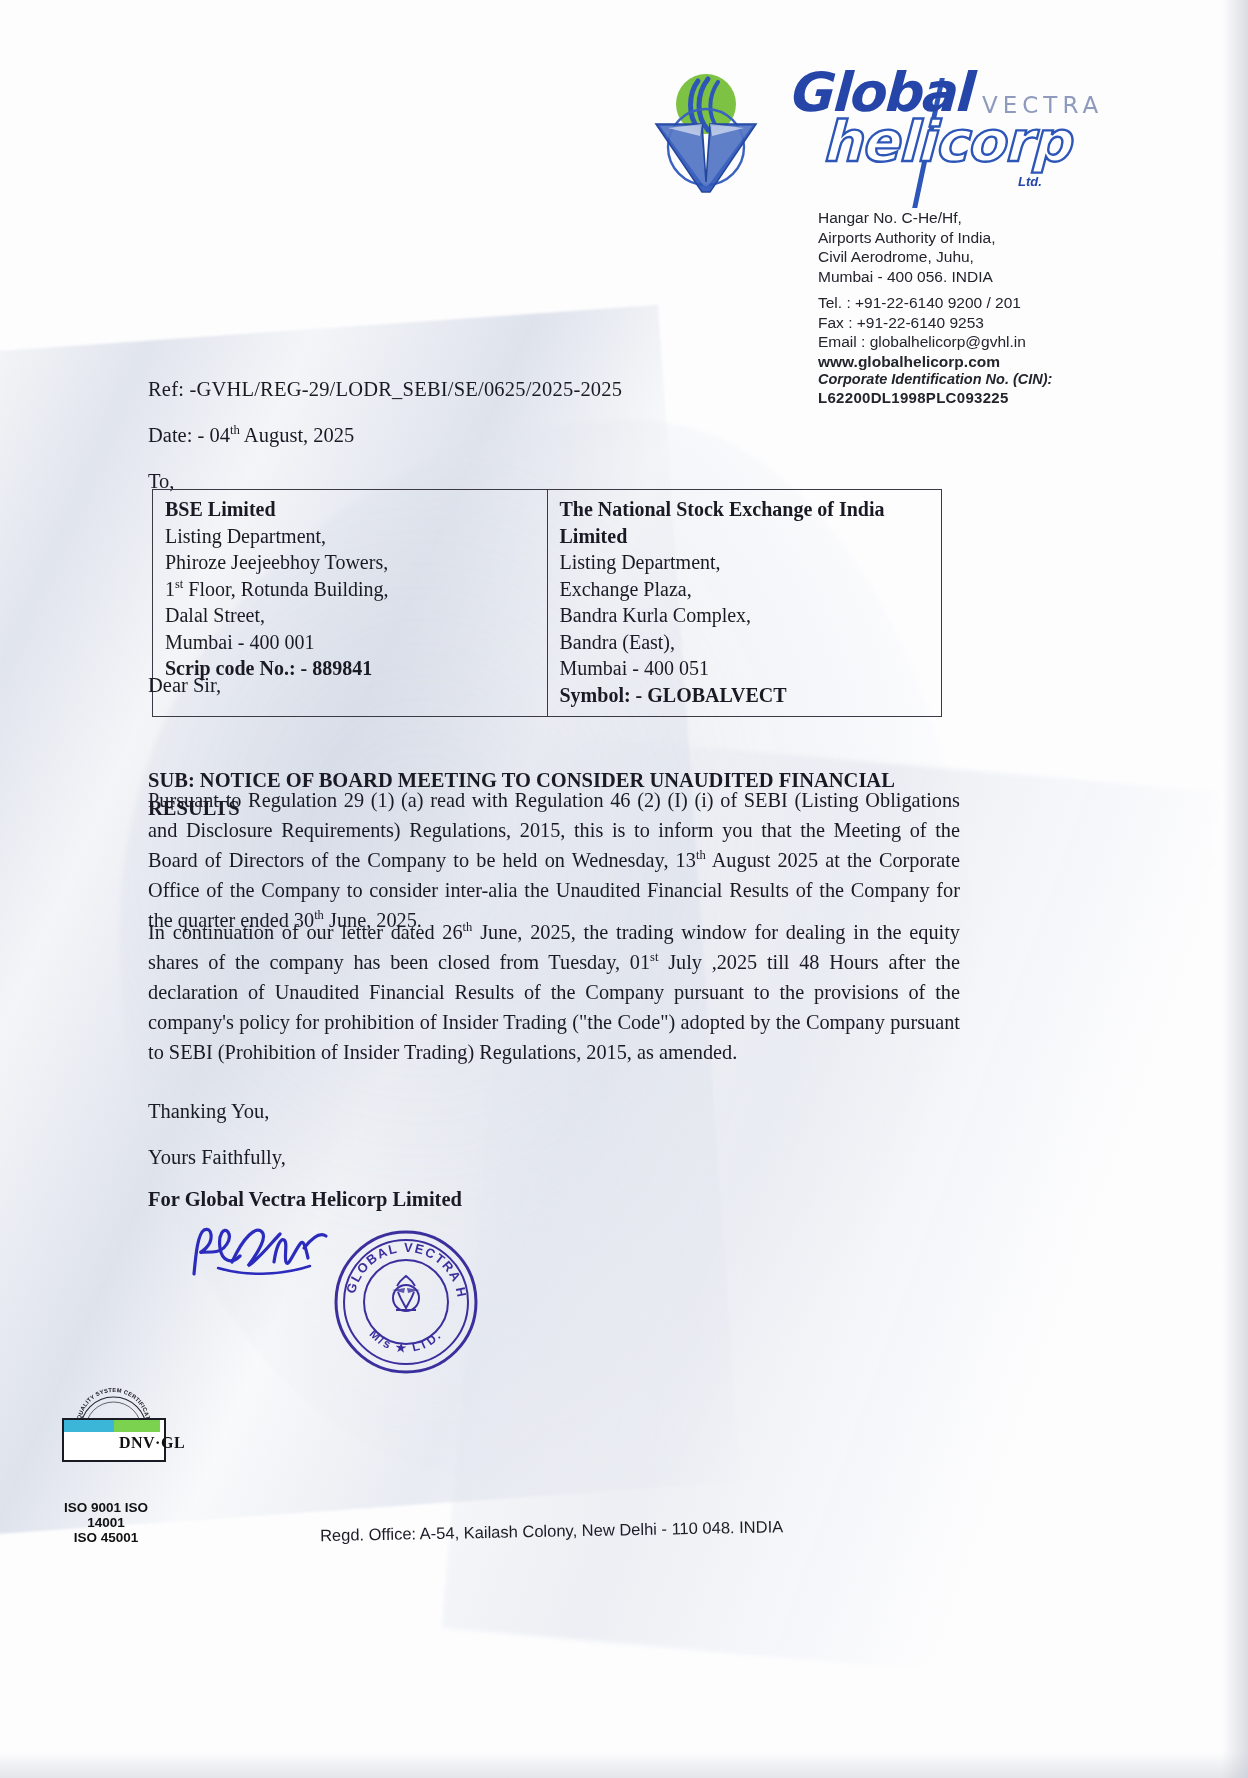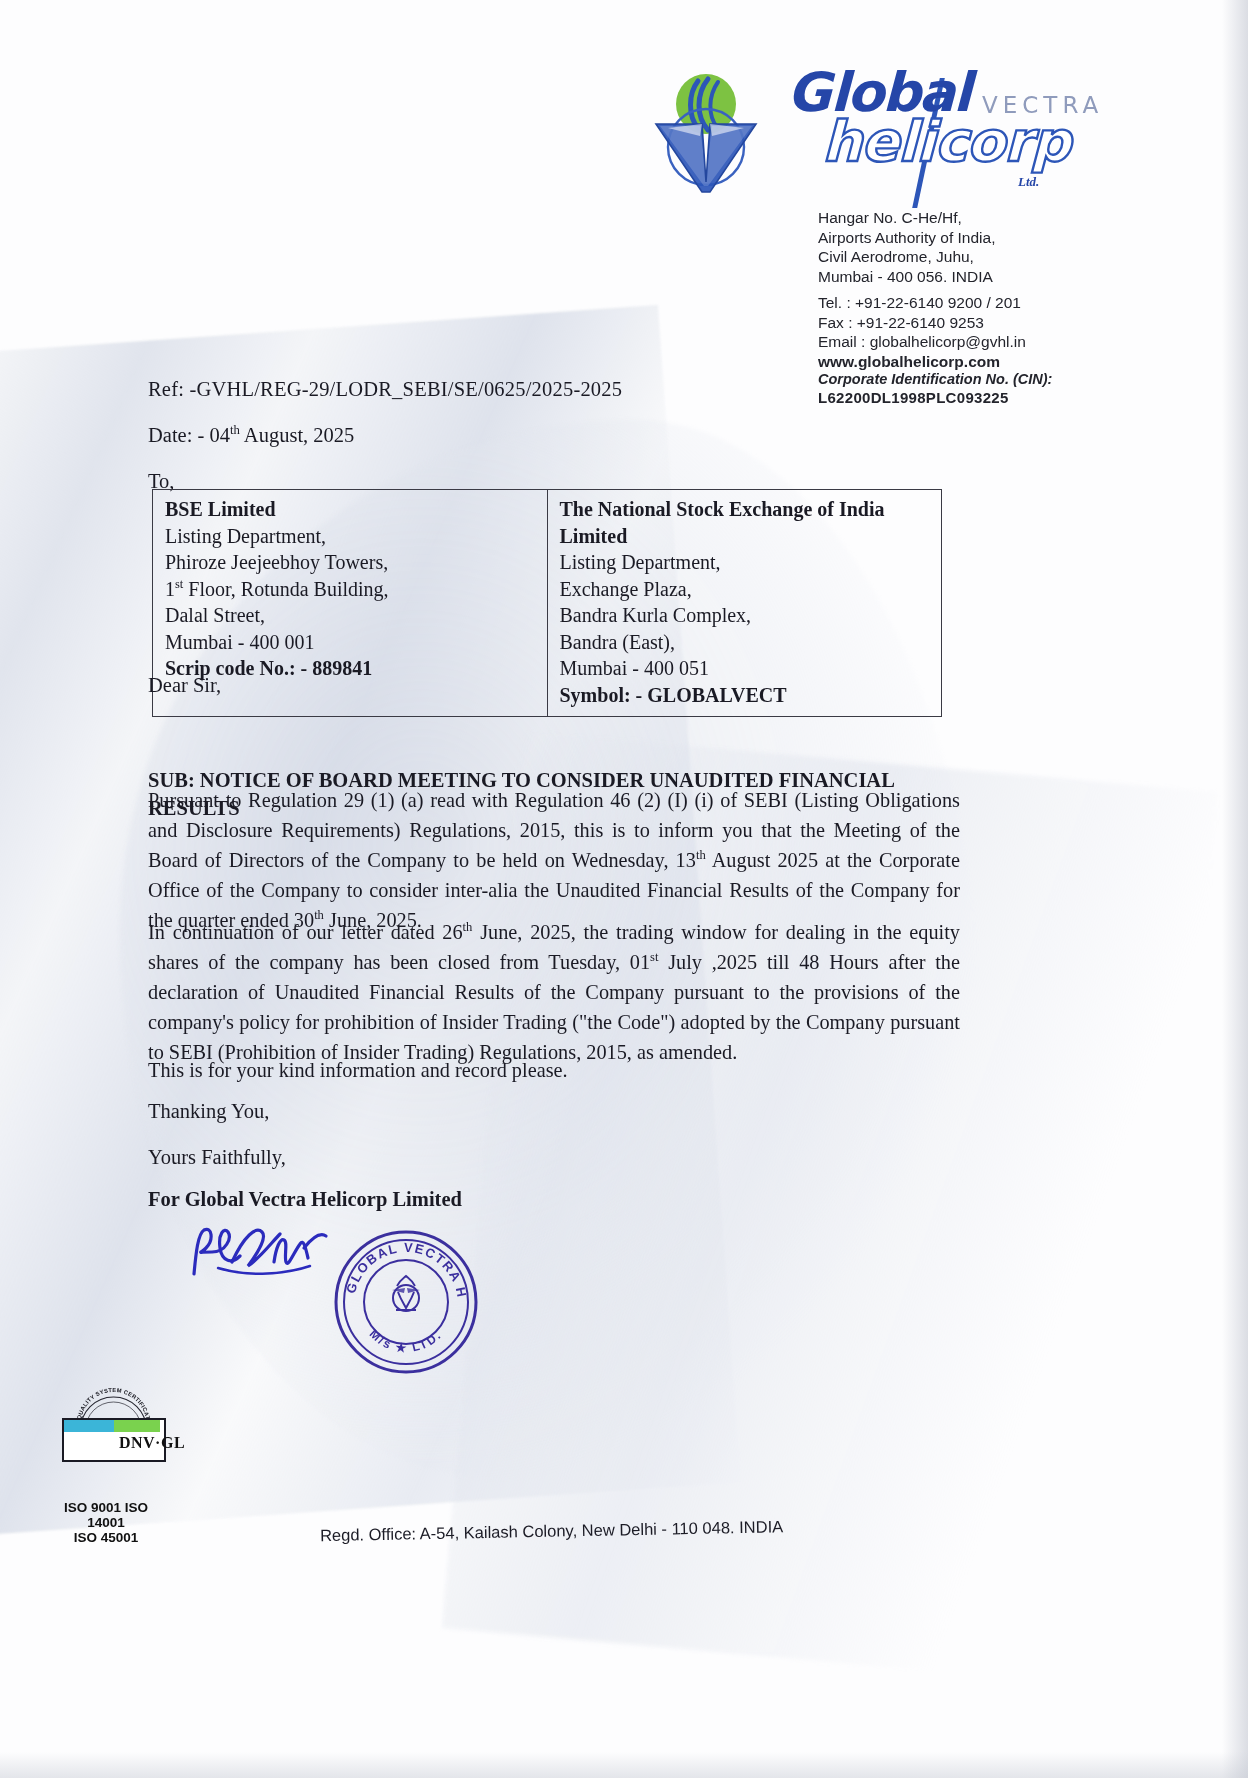--- a/index.html
+++ b/index.html
@@ -72,21 +72,21 @@
     font-family:"DejaVu Sans", sans-serif;
     font-weight:bold;font-style:italic;
     font-size:56px;letter-spacing:-1px;
     color:#ffffff;
     -webkit-text-stroke:2.4px #2d56b8;
     line-height:1;
     transform:skewX(-4deg);
   }
   .lt-ltd{
     position:absolute;left:232px;top:108px;
-    font-family:Liberation Serif, serif;
+    font-family:Liberation Sans, sans-serif;
     font-size:13px;font-style:italic;font-weight:bold;
     color:#2546a8;
   }
   .slash{
     position:absolute;left:140px;top:12px;width:5px;height:130px;
     background:#2d56b8;transform:skewX(-12deg);
   }
 
   
   .addr{
@@ -272,21 +272,20 @@
   </div>
 
   <div class="para p1">
     <span>Pursuant to Regulation 29 (1) (a) read with Regulation 46 (2) (I) (i) of SEBI (Listing Obligations and Disclosure Requirements) Regulations, 2015, this is to inform you that the Meeting of the Board of Directors of the Company to be held on Wednesday, 13</span><sup>th</sup><span> August 2025 at the Corporate Office of the Company to consider inter-alia the Unaudited Financial Results of the Company for the quarter ended 30</span><sup>th</sup><span> June, 2025.</span>
   </div>
 
   <div class="para p2">
     <span>In continuation of our letter dated 26</span><sup>th</sup><span> June, 2025, the trading window for dealing in the equity shares of the company has been closed from Tuesday, 01</span><sup>st</sup><span> July ,2025 till 48 Hours after the declaration of Unaudited Financial Results of the Company pursuant to the provisions of the company's policy for prohibition of Insider Trading ("the Code") adopted by the Company pursuant to SEBI (Prohibition of Insider Trading) Regulations, 2015, as amended.</span>
   </div>
 
-  <div class="para p3">This is for your kind information and record please.</div>
 
   <div class="thanks">Thanking You,</div>
   <div class="yours">Yours Faithfully,</div>
   <div class="forco">For Global Vectra Helicorp Limited</div>
 
   <svg class="sign" viewBox="0 0 150 70">
     <g fill="none" stroke="#2b2bbd" stroke-width="3.2" stroke-linecap="round">
       <path d="M6 56 C 8 34, 10 16, 16 12 C 24 8, 26 22, 18 30 C 12 36, 8 34, 24 34 C 38 34, 44 20, 40 14 C 36 9, 30 16, 32 30 C 34 44, 44 46, 52 38"></path>
       <path d="M44 44 C 56 18, 68 8, 74 14 C 80 20, 66 40, 60 48 C 72 40, 84 24, 92 16"></path>
       <path d="M86 44 C 88 30, 92 20, 96 22 C 100 24, 96 38, 98 44 C 100 50, 106 34, 112 26 C 116 20, 118 32, 120 40"></path>

